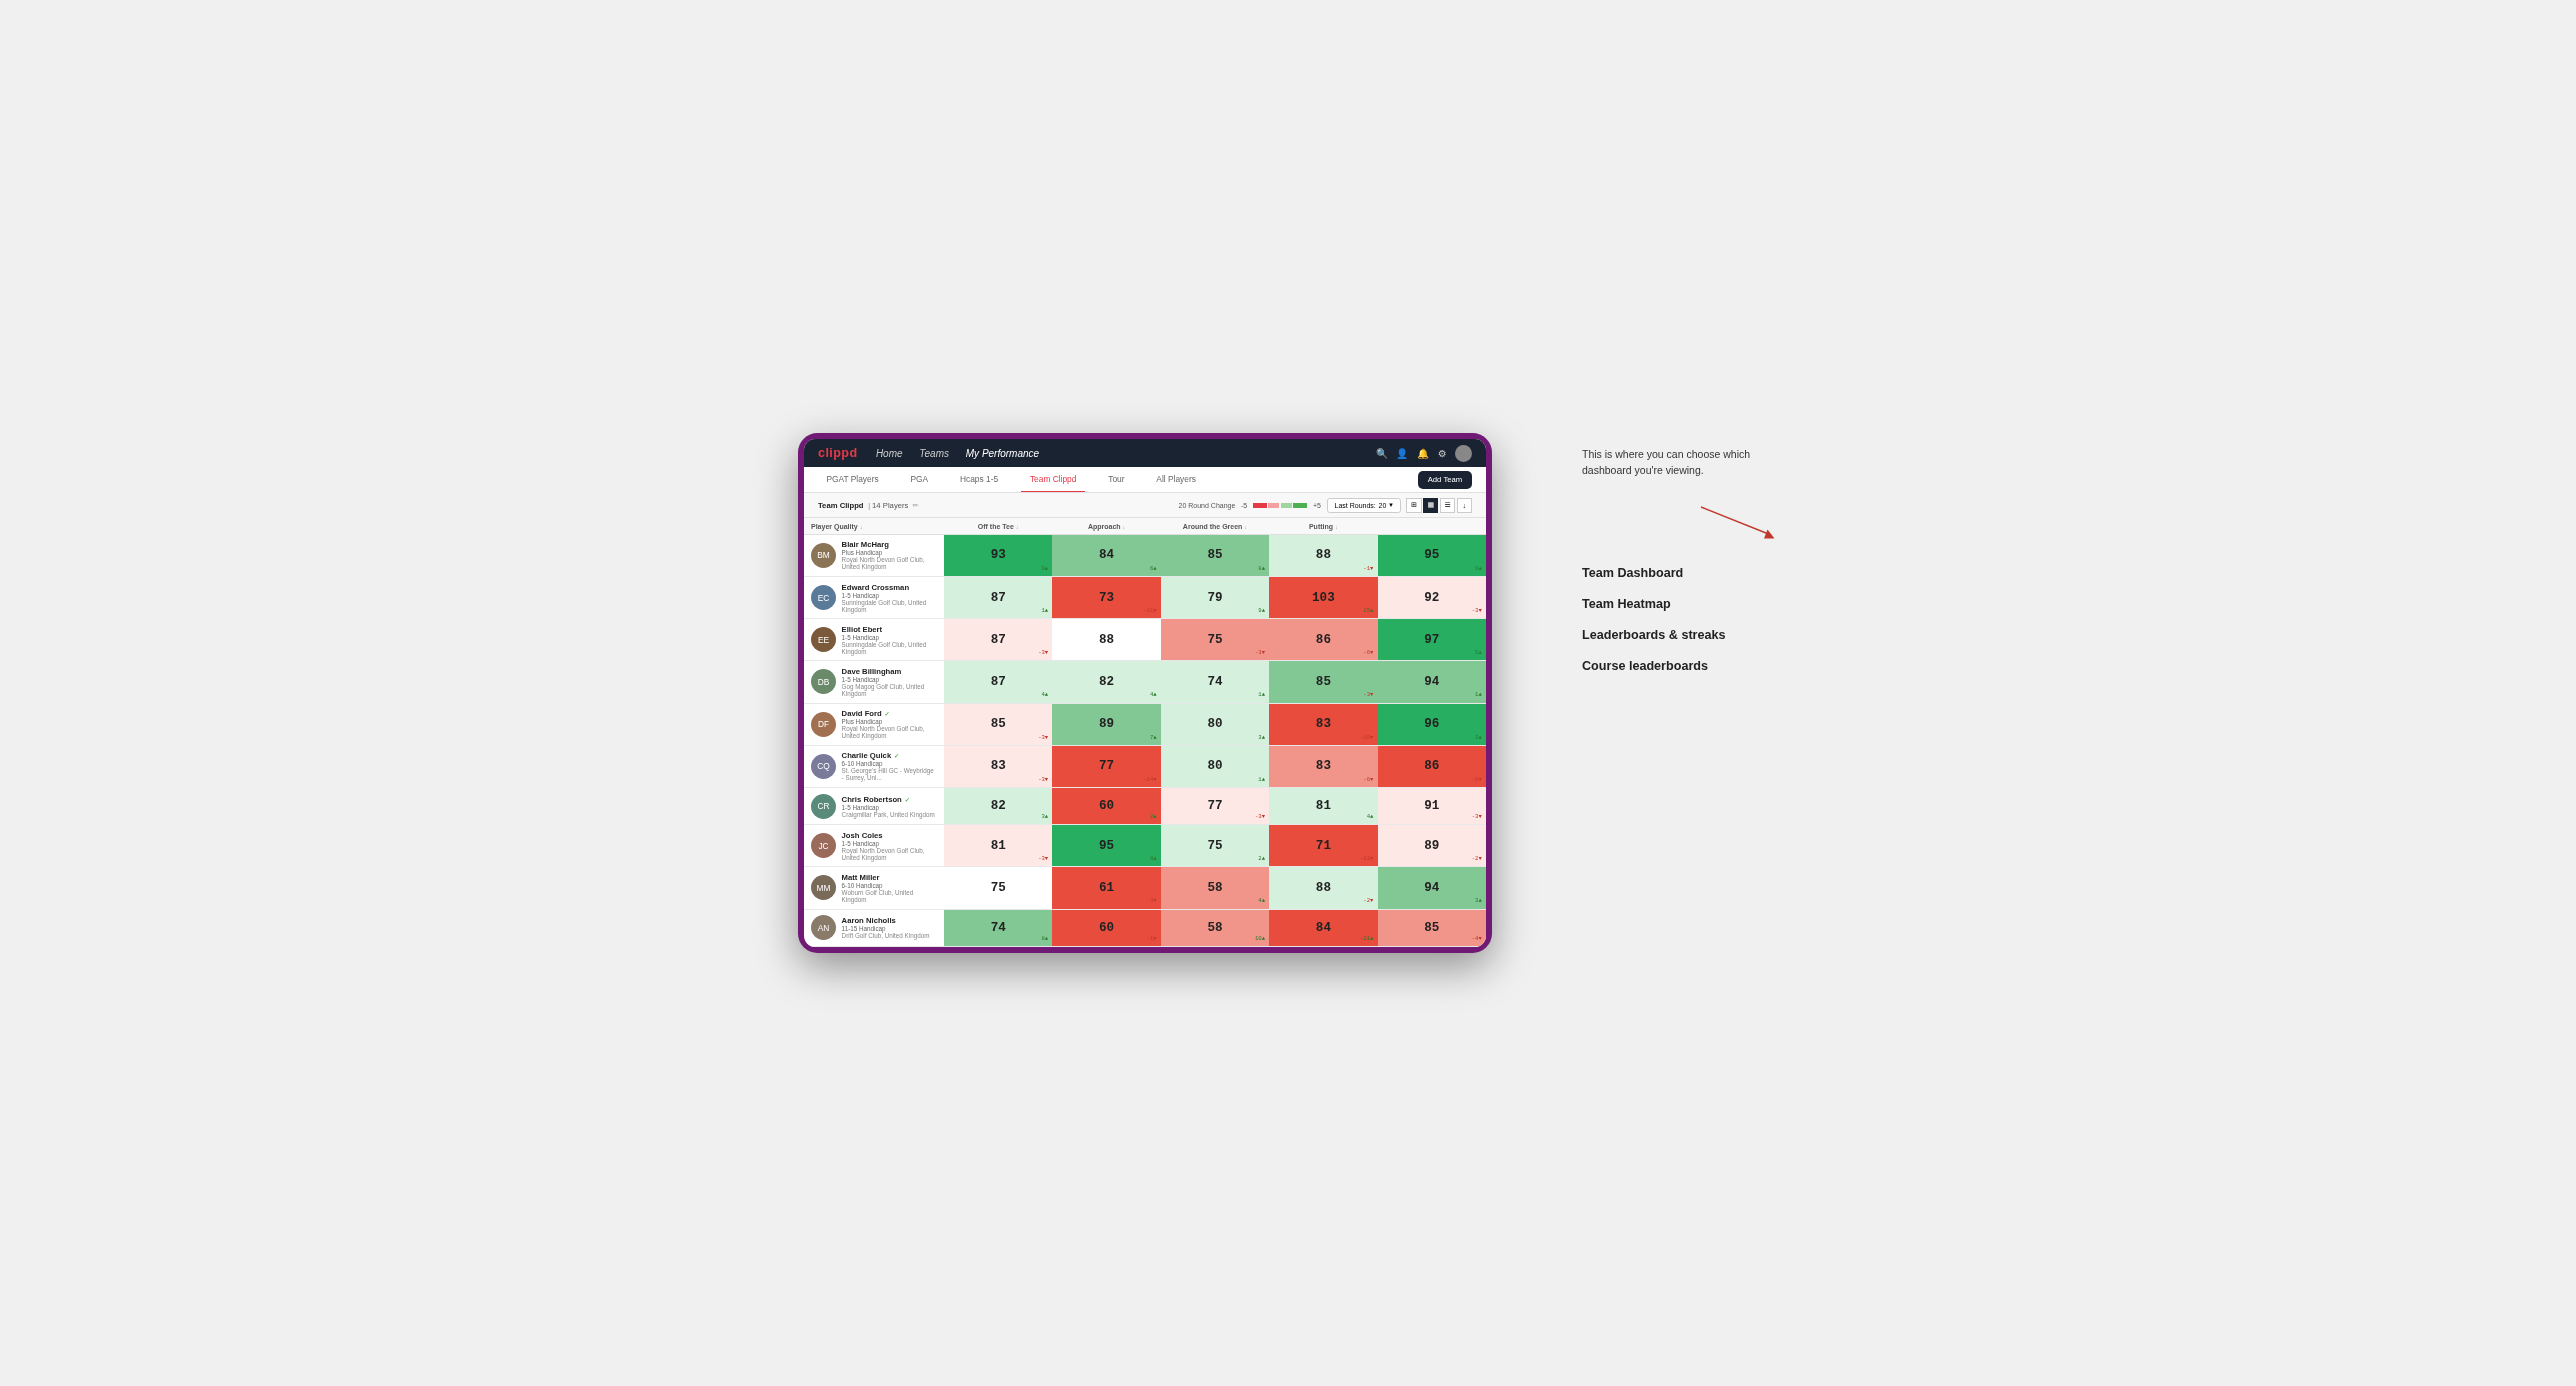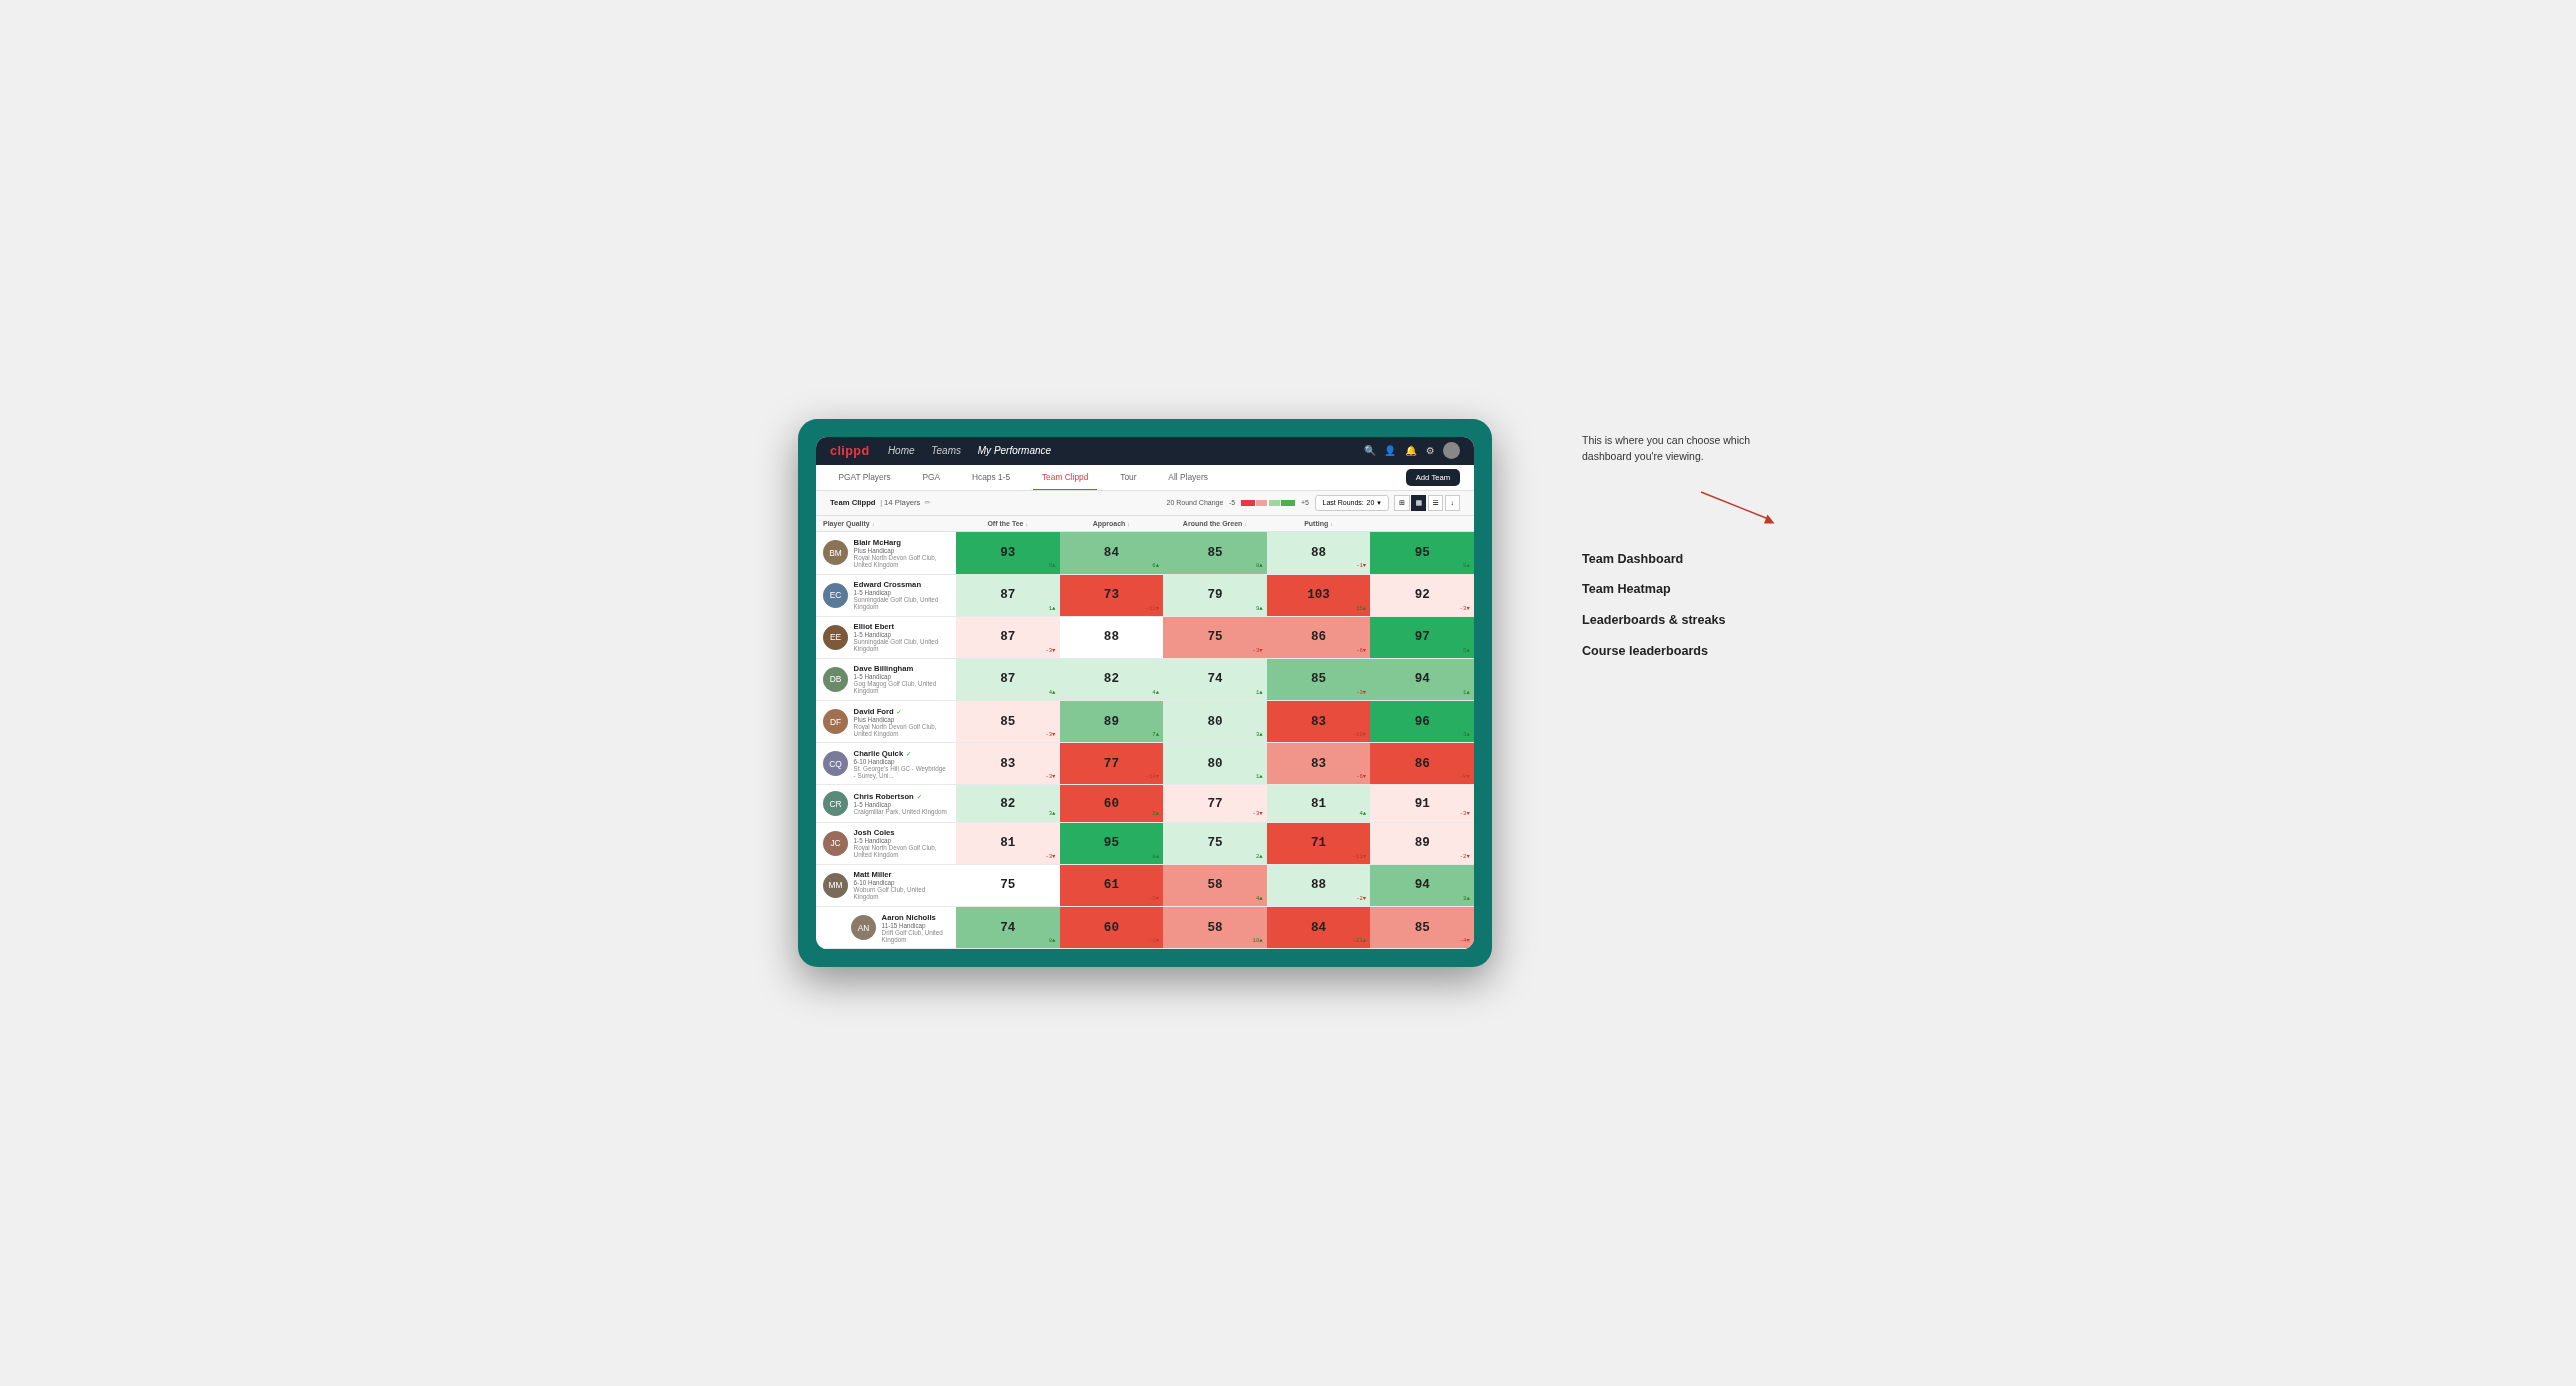--- a/index.html
+++ b/index.html
@@ -16,23 +16,23 @@
     .page-wrapper {
       display: flex;
       align-items: flex-start;
       gap: 42px;
       width: 100%;
       max-width: 980px;
     }
 
     
     .tablet-frame {
-      background: #0f766e;
+      background: #701a75;
       border-radius: 19.6px;
-      padding: 18px;
+      padding: 6px;
       box-shadow: 0 14px 42px rgba(0,0,0,0.4);
       flex: 1;
       min-width: 0;
     }
 
     .tablet-screen {
       background: #fff;
       border-radius: 11.2px;
       overflow: hidden;
     }
@@ -702,21 +702,21 @@
                 <span>88</span>
                 <span class="change change-down">-2▼</span>
               </div>
               <div class="stat-cell" style="background: rgb(130, 200, 149);">
                 <span>94</span>
                 <span class="change change-up">3▲</span>
               </div>
             </div>
             <div class="player-row">
               <div class="player-info">
-                <div class="player-avatar" style="background: rgb(138, 122, 106); color: rgb(255, 255, 255); font-size: 8.4px; margin-left: 28px;">AN</div>
+                <div class="player-avatar" style="background: rgb(138, 122, 106); color: rgb(255, 255, 255); font-size: 8.4px;">AN</div>
                 <div class="player-details">
                   <div class="player-name">Aaron Nicholls</div>
                   <div class="player-hcap">11-15 Handicap</div>
                   <div class="player-club">Drift Golf Club, United Kingdom</div>
                 </div>
               </div>
               <div class="stat-cell" style="background: rgb(130, 200, 149);">
                 <span>74</span>
                 <span class="change change-up">8▲</span>
               </div>

